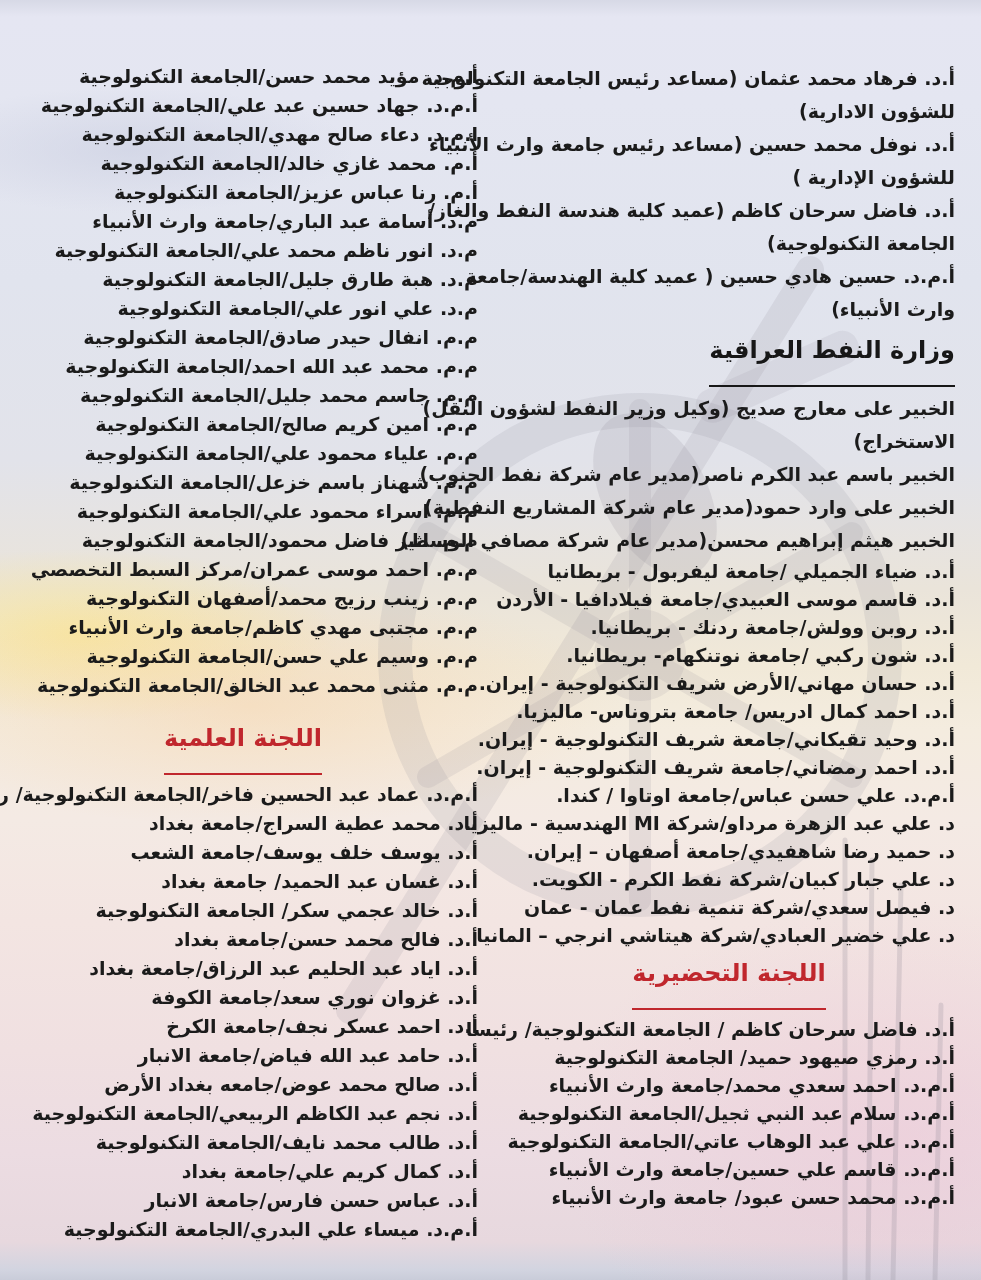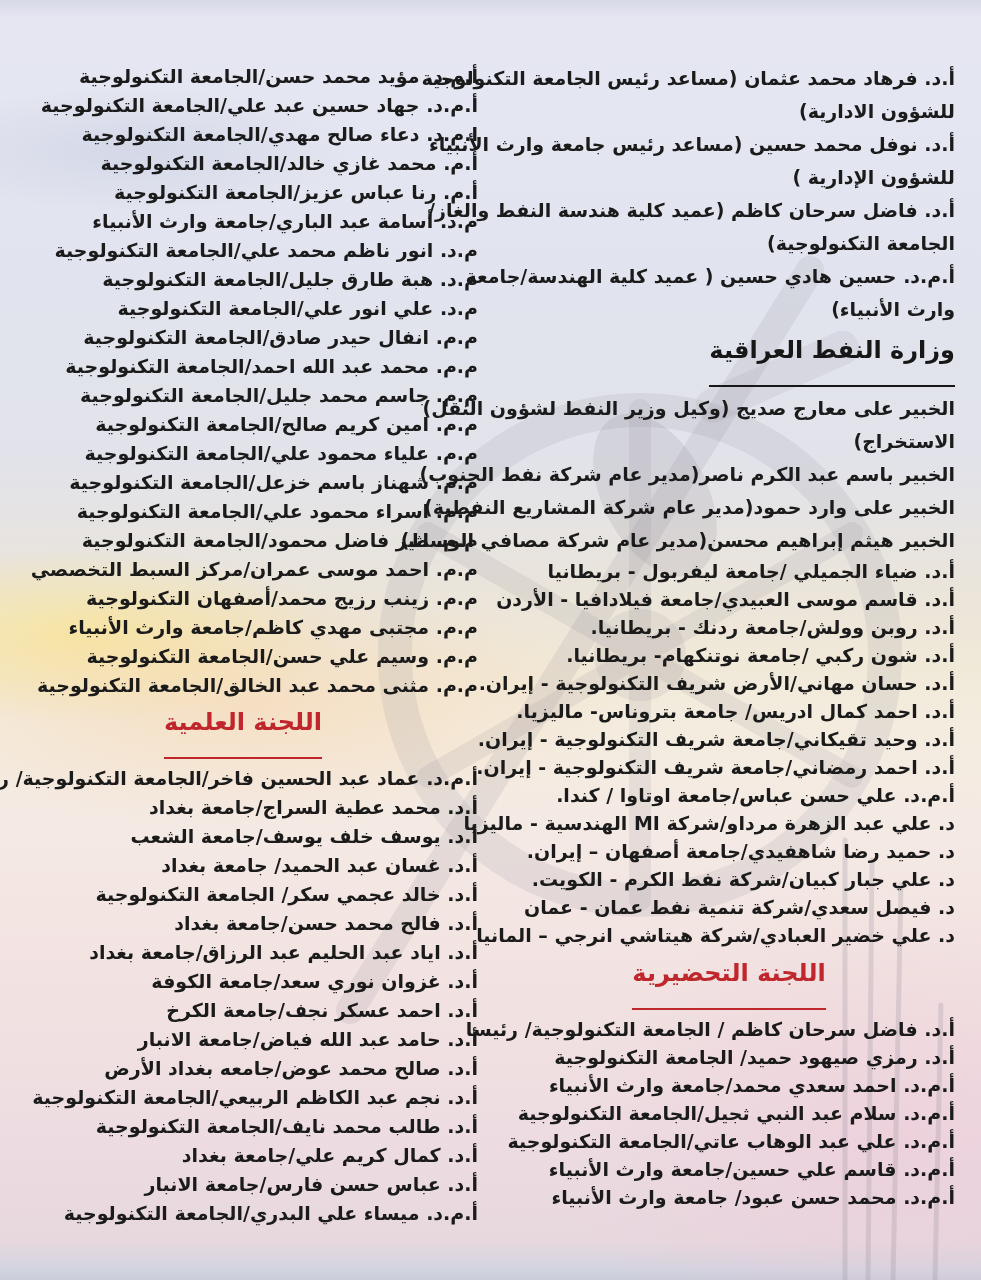--- a/index.html
+++ b/index.html
@@ -72,21 +72,21 @@
   .right-col .sec-admin .line,
   .right-col .sec-ministry .line { line-height: 33px; }
   .right-col .sec-international .line,
   .right-col .sec-preparatory .line { line-height: 28px; }
   .left-col .line { line-height: 29px; }
   .sec-header {
     margin: 8px 0 5px;
     font-size: 24px;
     line-height: 33px;
   }
-  .left-col .sec-header { margin-top: 6px; }
+  .left-col .sec-header { margin-top: 22px; }
   .sec-header.align-center { text-align: center; }
   .sec-header.align-right { text-align: right; }
   .hdr {
     display: inline-block;
     border-bottom: 2.5px solid currentColor;
     padding-bottom: 18px;
   }
   .hdr-red   { color: #c0272d; }
   .hdr-black { color: #171717; }
 </style>

